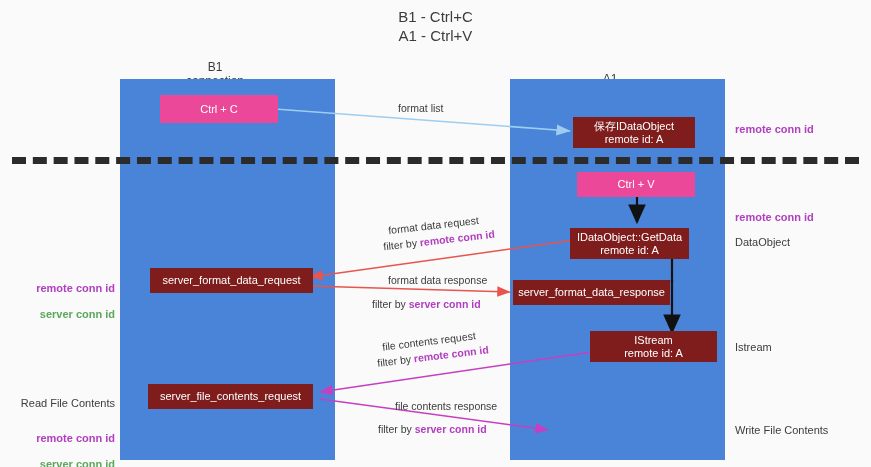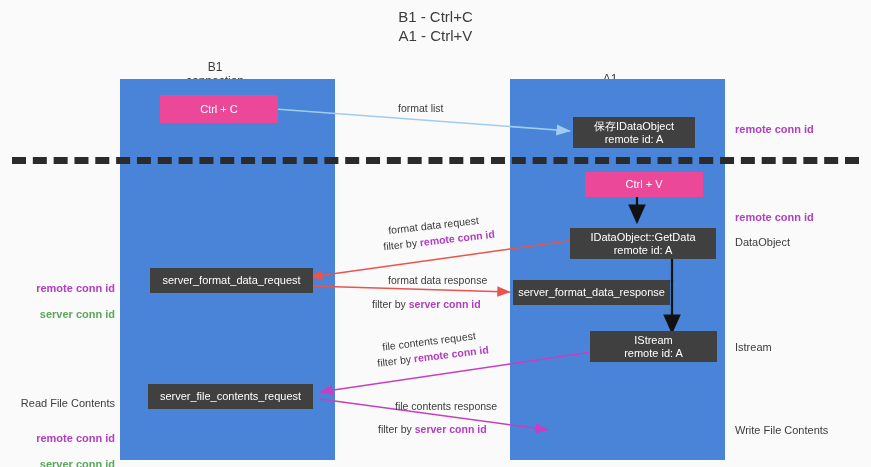--- a/index.html
+++ b/index.html
@@ -63,21 +63,21 @@
     flex-direction: column;
     align-items: center;
     justify-content: center;
     text-align: center;
     color: #ffffff;
     font-size: 11px;
     line-height: 13px;
     padding: 2px 4px;
   }
   .node.green { background: #ec4899; }
-  .node.orange { background: #404040; }
+  .node.orange { background: #7f1d1d; }
   .node .l2 { display: block; }
 
   
   .side {
     position: absolute;
     font-size: 11px;
     line-height: 13px;
     color: #3c3c3c;
     white-space: pre-line;
   }
@@ -157,25 +157,25 @@
 
   <div class="node green" style="left:160px; top:95px; width:118px; height:28px;">
     <span>Ctrl + C</span>
   </div>
 
   <div class="node orange" style="left:573px; top:117px; width:122px; height:31px;">
     <span>保存IDataObject</span>
     <span class="l2">remote id: A</span>
   </div>
 
-  <div class="node green" style="left:577px; top:172px; width:118px; height:25px;margin-left:8px;">
+  <div class="node green" style="left:577px; top:172px; width:118px; height:25px;">
     <span>Ctrl + V</span>
   </div>
 
-  <div class="node orange" style="left:570px; top:228px; width:146px; height:31px;">
+  <div class="node orange" style="left:570px; top:228px; width:119px; height:31px;">
     <span>IDataObject::GetData</span>
     <span class="l2">remote id: A</span>
   </div>
 
   <div class="node orange" style="left:150px; top:268px; width:163px; height:25px;">
     <span>server_format_data_request</span>
   </div>
 
   <div class="node orange" style="left:513px; top:280px; width:157px; height:25px;">
     <span>server_format_data_response</span>

